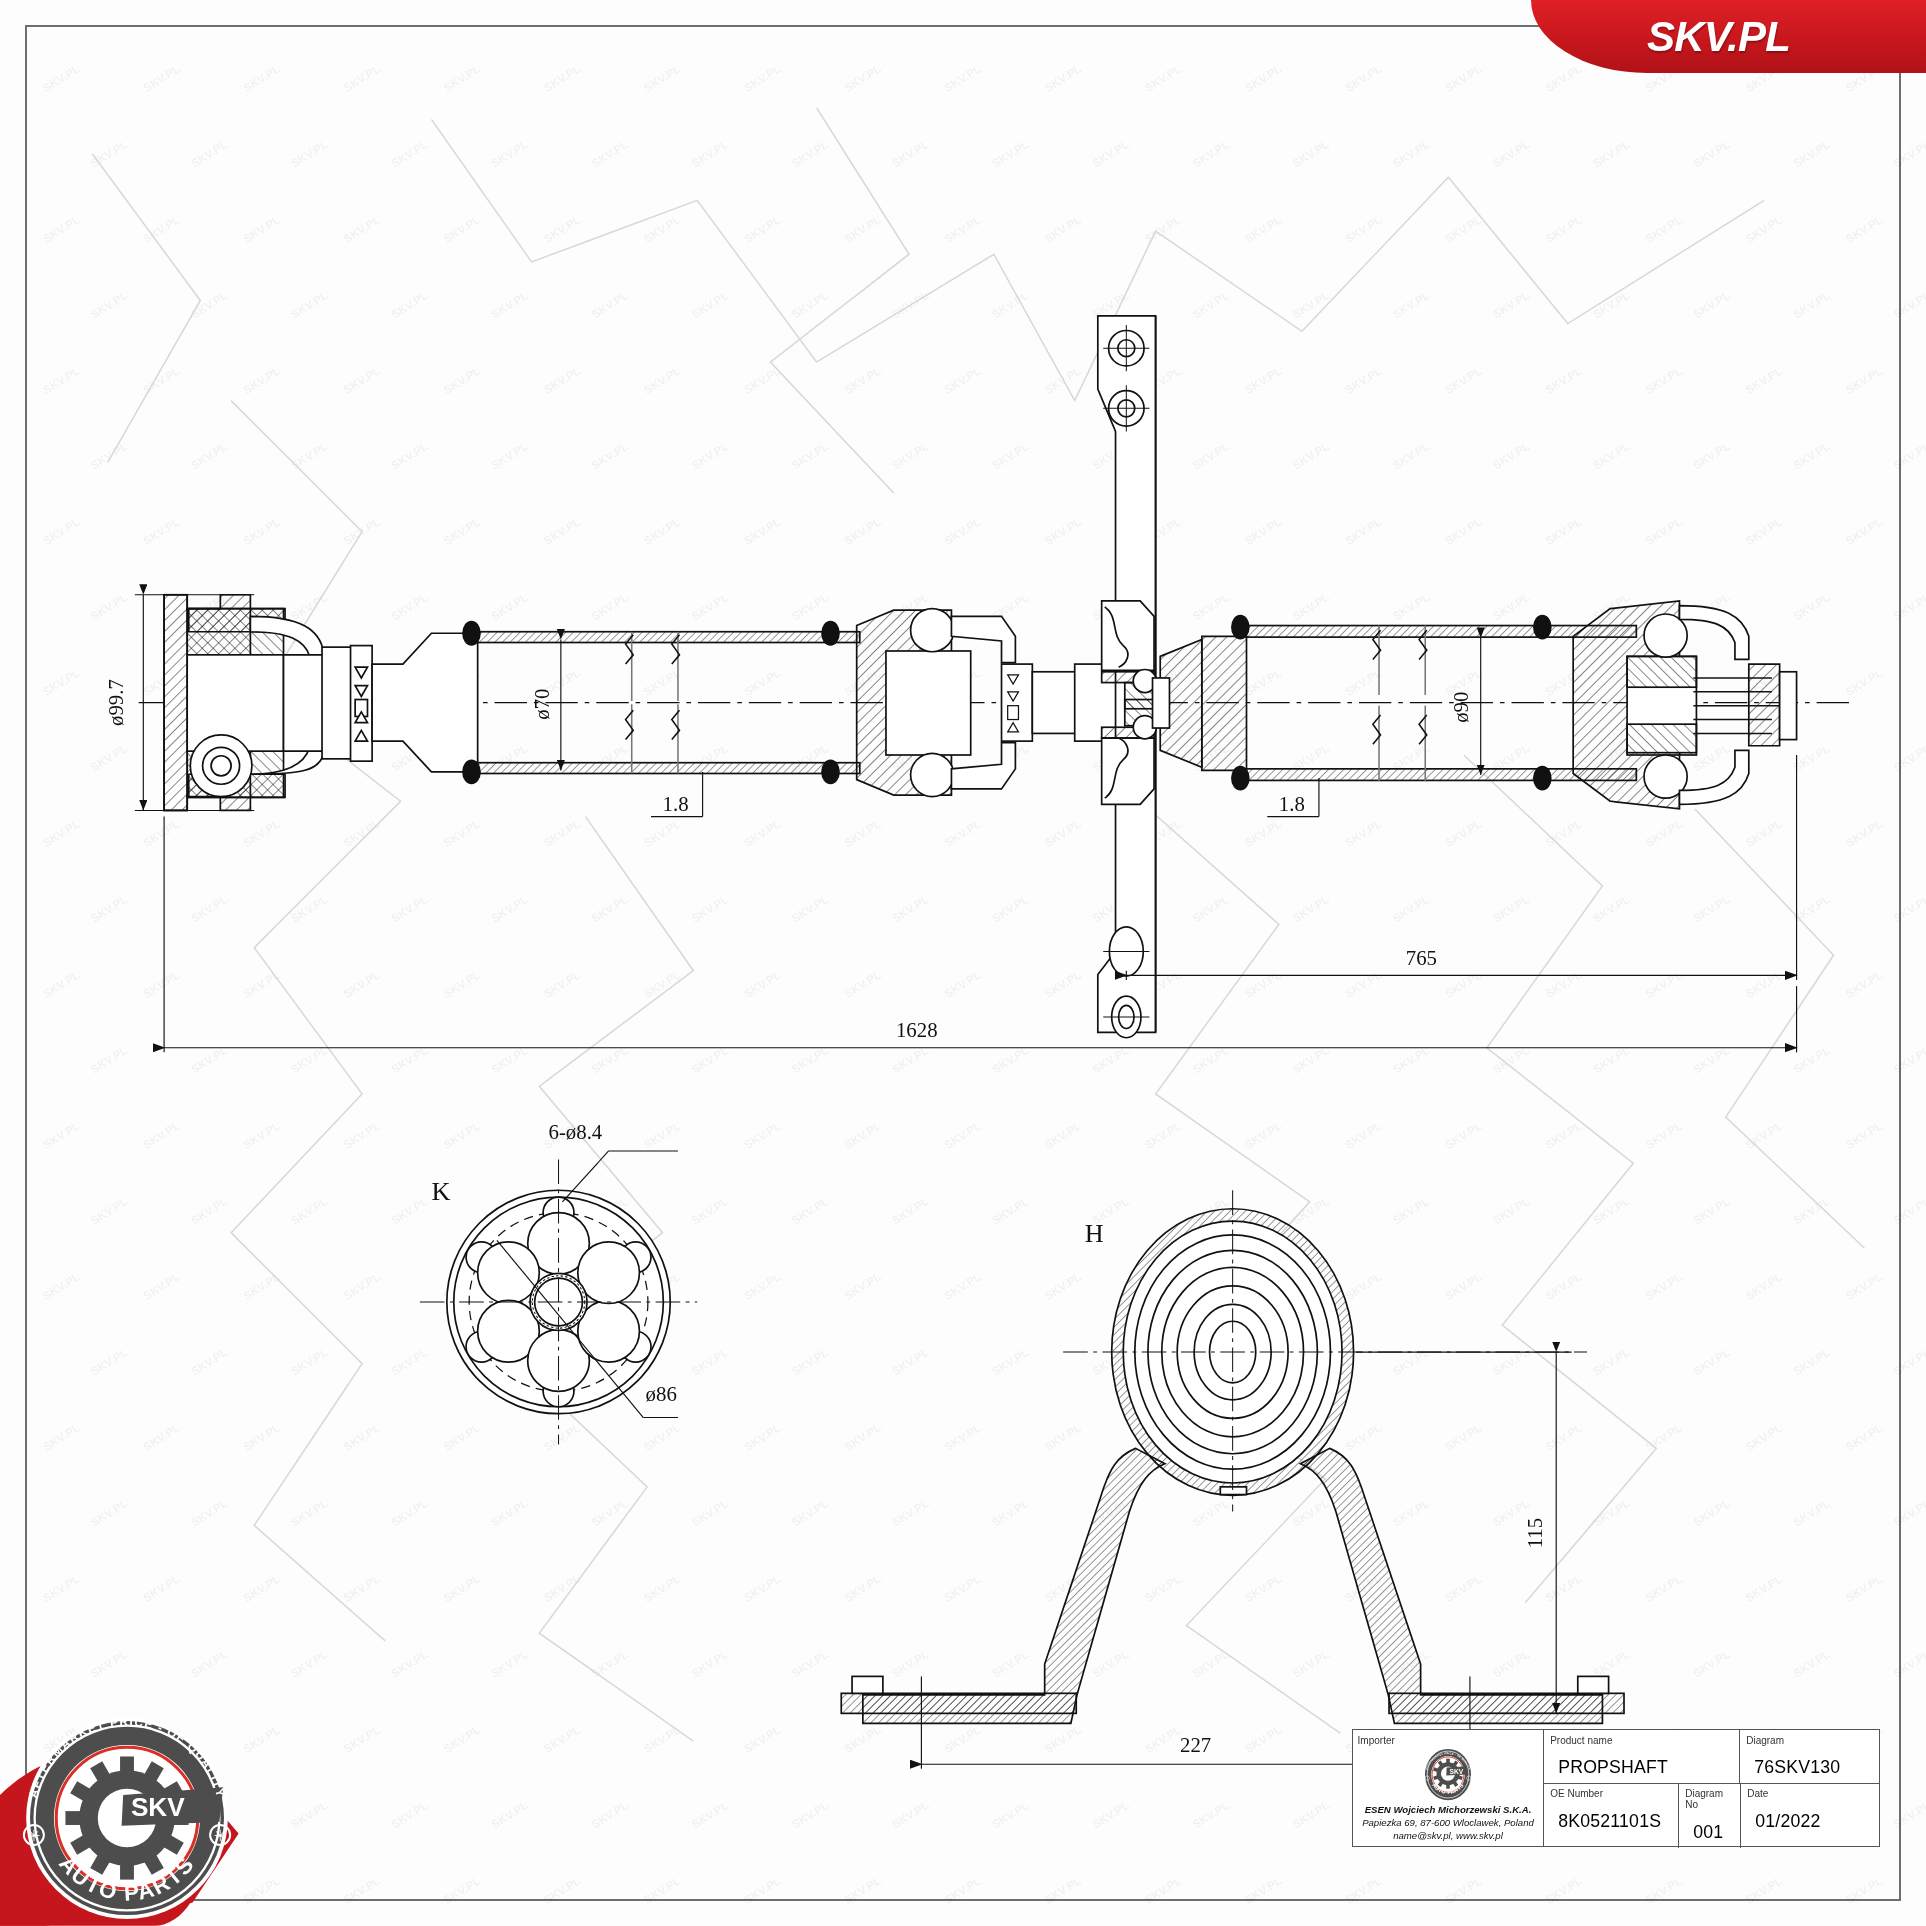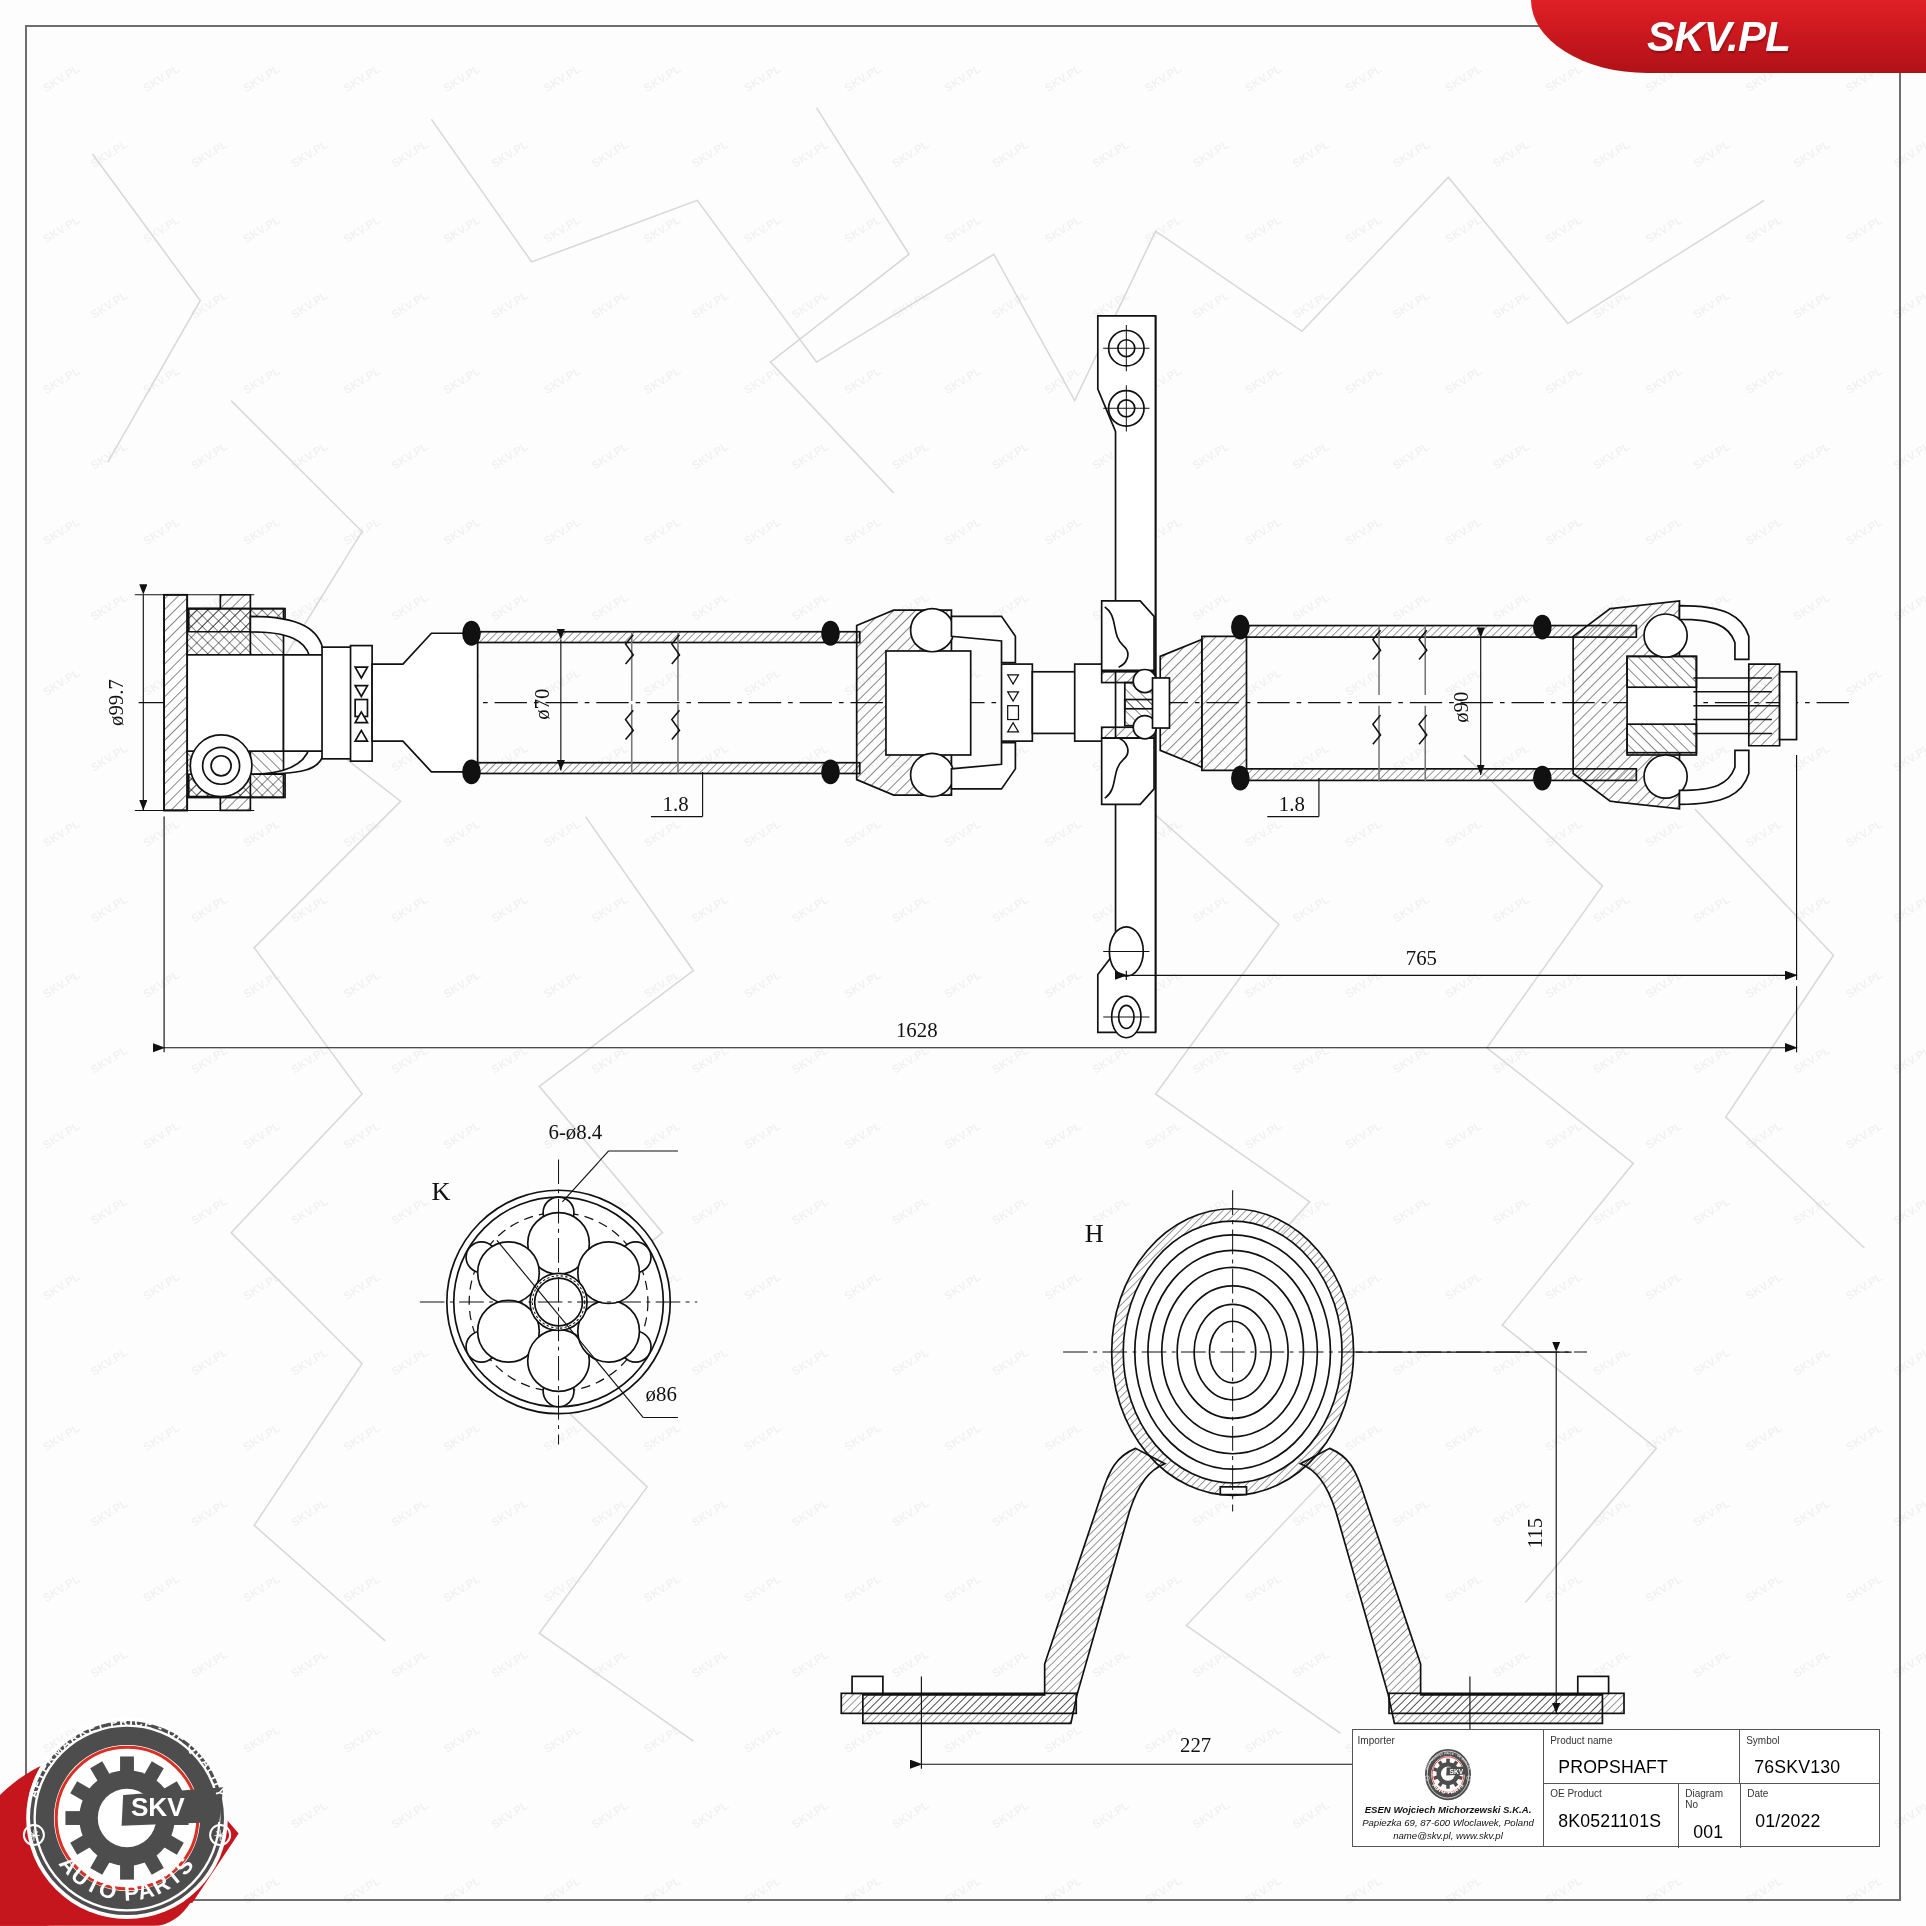--- a/index.html
+++ b/index.html
@@ -1044,27 +1044,27 @@
       </div>
     </div>
 
     <div class="tb-right">
       <div class="tb-row top">
         <div class="tb-cell bd-r w-prod">
           <span class="cap">Product name</span>
           <span class="val">PROPSHAFT</span>
         </div>
         <div class="tb-cell w-sym">
-          <span class="cap">Symbol</span>
+          <span class="cap">Diagram</span>
           <span class="val">76SKV130</span>
         </div>
       </div>
       <div class="tb-row">
         <div class="tb-cell bd-r w-oe">
-          <span class="cap">OE Product</span>
+          <span class="cap">OE Number</span>
           <span class="val">8K0521101S</span>
         </div>
         <div class="tb-cell bd-r w-dia">
           <span class="cap">Diagram No</span>
           <span class="val">001</span>
         </div>
         <div class="tb-cell w-date">
           <span class="cap">Date</span>
           <span class="val">01/2022</span>
         </div>

